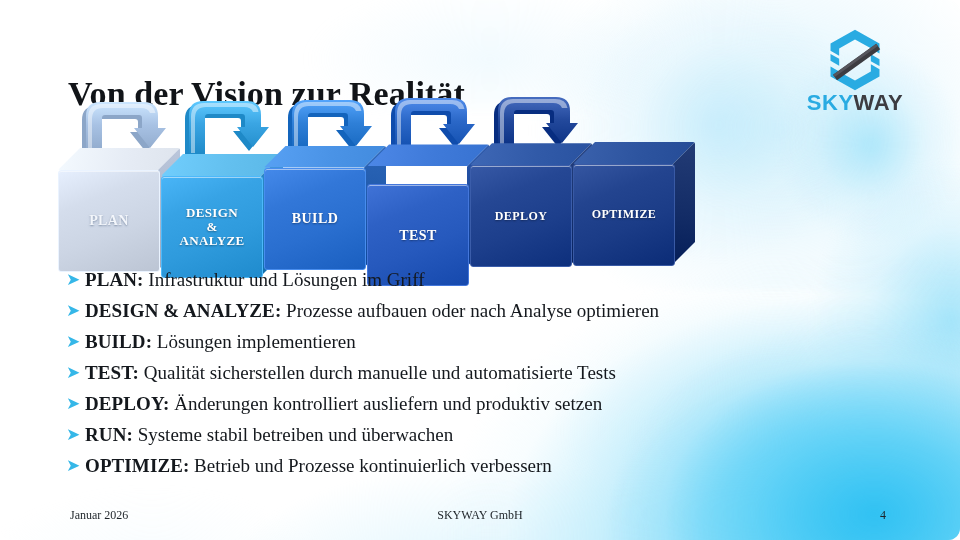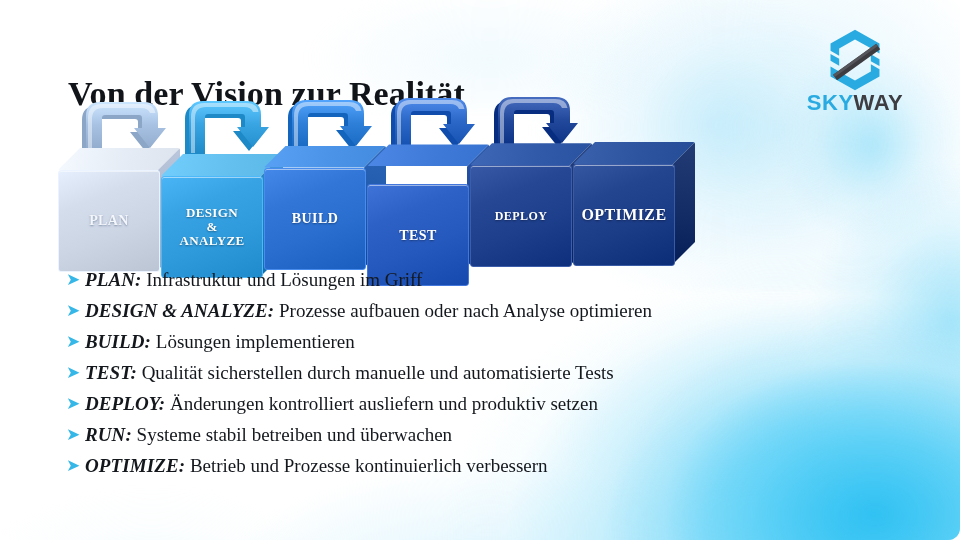--- a/index.html
+++ b/index.html
@@ -121,21 +121,21 @@
   #bullets{position:absolute;left:66px;top:264px;width:760px;}
   .bullet{
     display:flex;align-items:flex-start;
     height:31px;line-height:31px;
     font-size:19px;color:#14181d;white-space:nowrap;
   }
   .bullet .marker{
     width:19px;flex:0 0 19px;color:#35B7E8;font-size:17px;line-height:31px;
   }
   .bullet .txt{line-height:31px;}
-  .bullet .txt b{font-weight:700;letter-spacing:.1px;font-style:italic;}
+  .bullet .txt b{font-weight:700;letter-spacing:.1px;}
 
   
   #footer{
     position:absolute;left:0;right:0;bottom:14px;height:18px;
     font-size:12px;color:#1d2328;
   }
   #footer .f-left{position:absolute;left:70px;top:0;}
   #footer .f-center{position:absolute;left:0;right:0;top:0;text-align:center;}
   #footer .f-right{position:absolute;right:74px;top:0;}
 </style>
@@ -282,21 +282,21 @@
           <div class="face-side" style="left: 100px; top: 0px; width: 22px; height: 122px; background: linear-gradient(185deg, rgb(37, 64, 126) 0%, rgb(21, 48, 110) 60%, rgb(7, 34, 96) 100%); clip-path: polygon(0px 22px, 100% 0px, 100% 100px, 0px 100%);"></div>
           <div class="face-front" style="left: 0px; top: 22px; width: 100px; height: 100px; background: linear-gradient(158deg, rgb(55, 89, 166) 0%, rgb(37, 71, 148) 30%, rgb(29, 63, 140) 60%, rgb(13, 47, 124) 100%); border: 1px solid rgb(59, 93, 170);">
             <div class="label" style="font-size: 12px;">DEPLOY</div>
           </div>
         </div>
         <div class="shadow" style="left: 517px; top: 142px; width: 132px; height: 22px;"></div>
         <div class="cube" style="left: 513px; top: 46px; width: 122px; height: 122px;">
           <div class="face-top" style="left: 0px; top: 0px; width: 122px; height: 22px; background: linear-gradient(100deg, rgb(59, 98, 173) 0%, rgb(45, 84, 159) 55%, rgb(37, 76, 151) 100%); clip-path: polygon(22px 0px, 100% 0px, 100px 100%, 0px 100%);"></div>
           <div class="face-side" style="left: 100px; top: 0px; width: 22px; height: 122px; background: linear-gradient(185deg, rgb(35, 60, 118) 0%, rgb(19, 44, 102) 60%, rgb(5, 30, 88) 100%); clip-path: polygon(0px 22px, 100% 0px, 100% 100px, 0px 100%);"></div>
           <div class="face-front" style="left: 0px; top: 22px; width: 100px; height: 100px; background: linear-gradient(158deg, rgb(53, 86, 161) 0%, rgb(35, 68, 143) 30%, rgb(27, 60, 135) 60%, rgb(11, 44, 119) 100%); border: 1px solid rgb(57, 90, 165);">
-            <div class="label" style="font-size: 16px;">OPTIMIZE</div>
+            <div class="label" style="font-size: 12px;">OPTIMIZE</div>
           </div>
         </div>
       </div>
   </div>
 
   <div id="bullets">
       <div class="bullet">
         <span class="marker" style="color: rgb(53, 183, 232);">➤</span>
         <span class="txt"><b>PLAN:</b> Infrastruktur und Lösungen im Griff</span>
       </div>
@@ -319,14 +319,19 @@
       <div class="bullet">
         <span class="marker" style="color: rgb(53, 183, 232);">➤</span>
         <span class="txt"><b>RUN:</b> Systeme stabil betreiben und überwachen</span>
       </div>
       <div class="bullet">
         <span class="marker" style="color: rgb(53, 183, 232);">➤</span>
         <span class="txt"><b>OPTIMIZE:</b> Betrieb und Prozesse kontinuierlich verbessern</span>
       </div>
     </div>
 
+  <div id="footer">
+    <span class="f-left">Januar 2026</span>
+    <span class="f-center">SKYWAY GmbH</span>
+    <span class="f-right">4</span>
+  </div>
 
 </div>
 
 </body></html>

